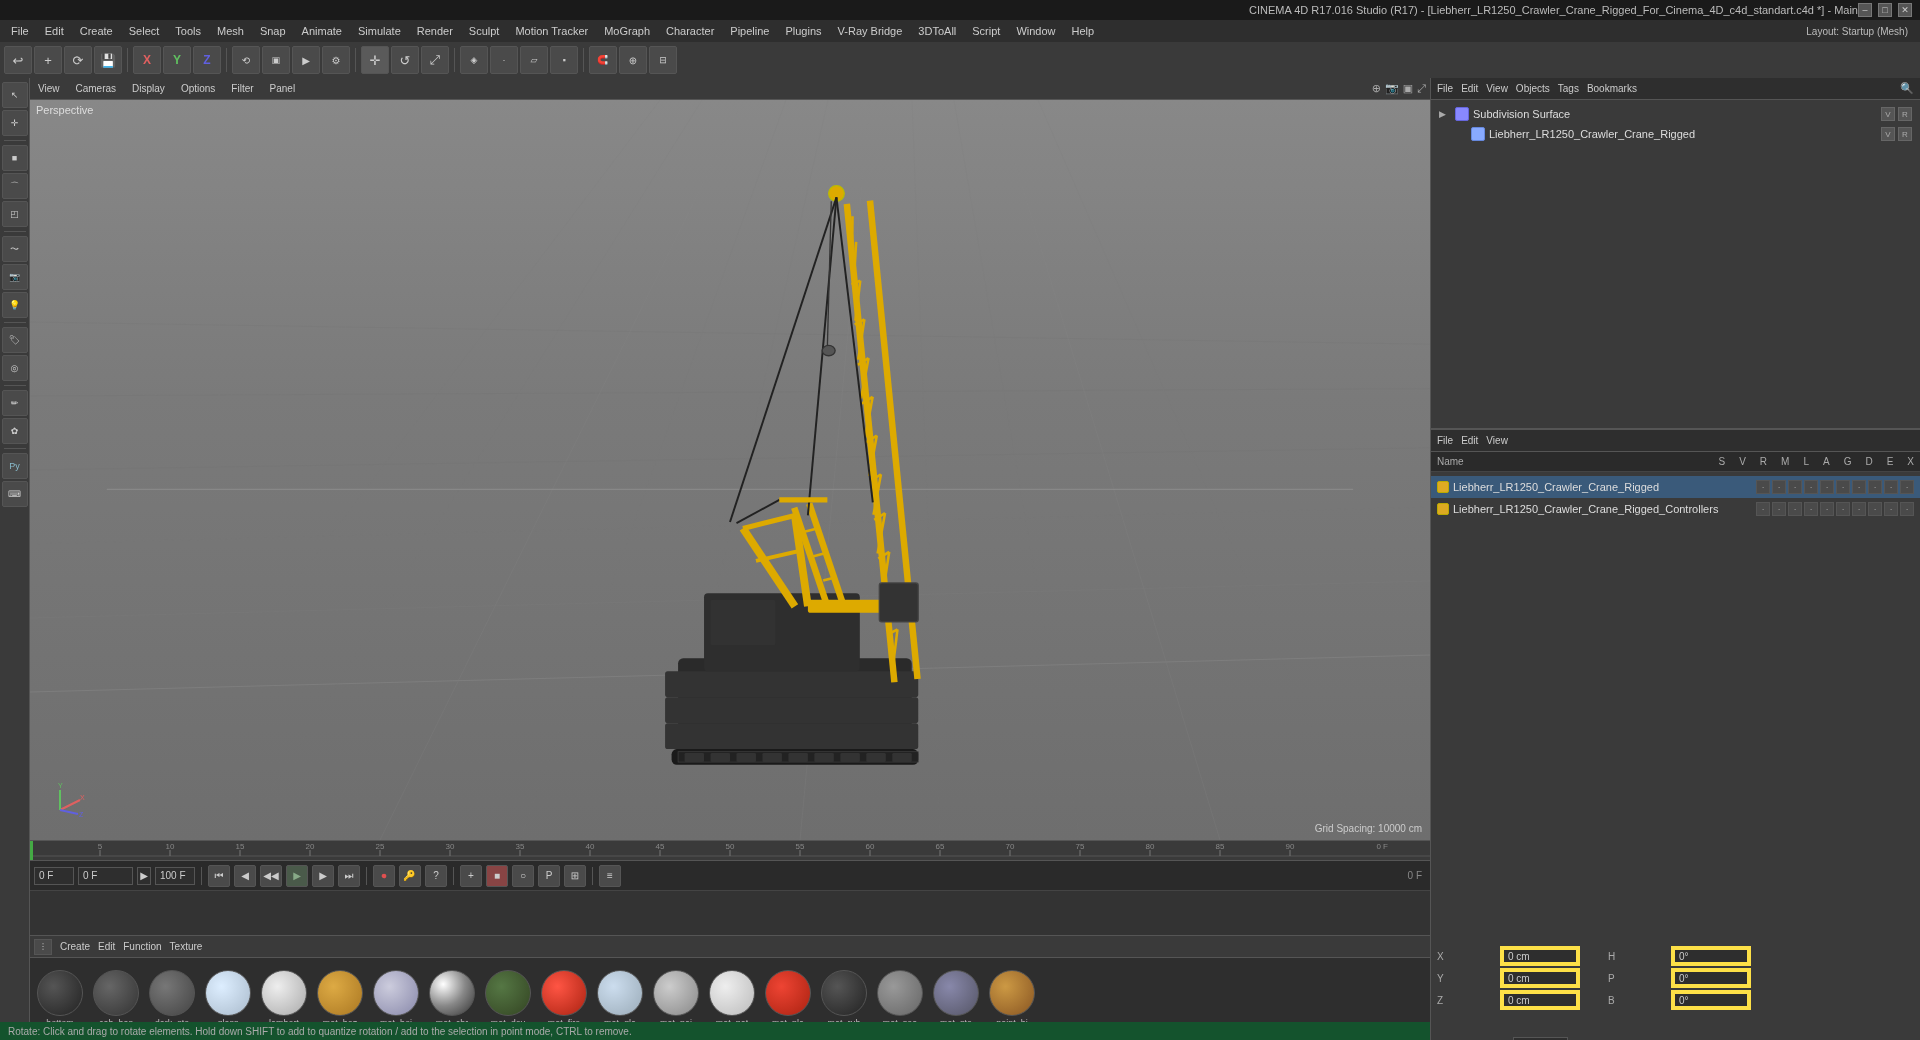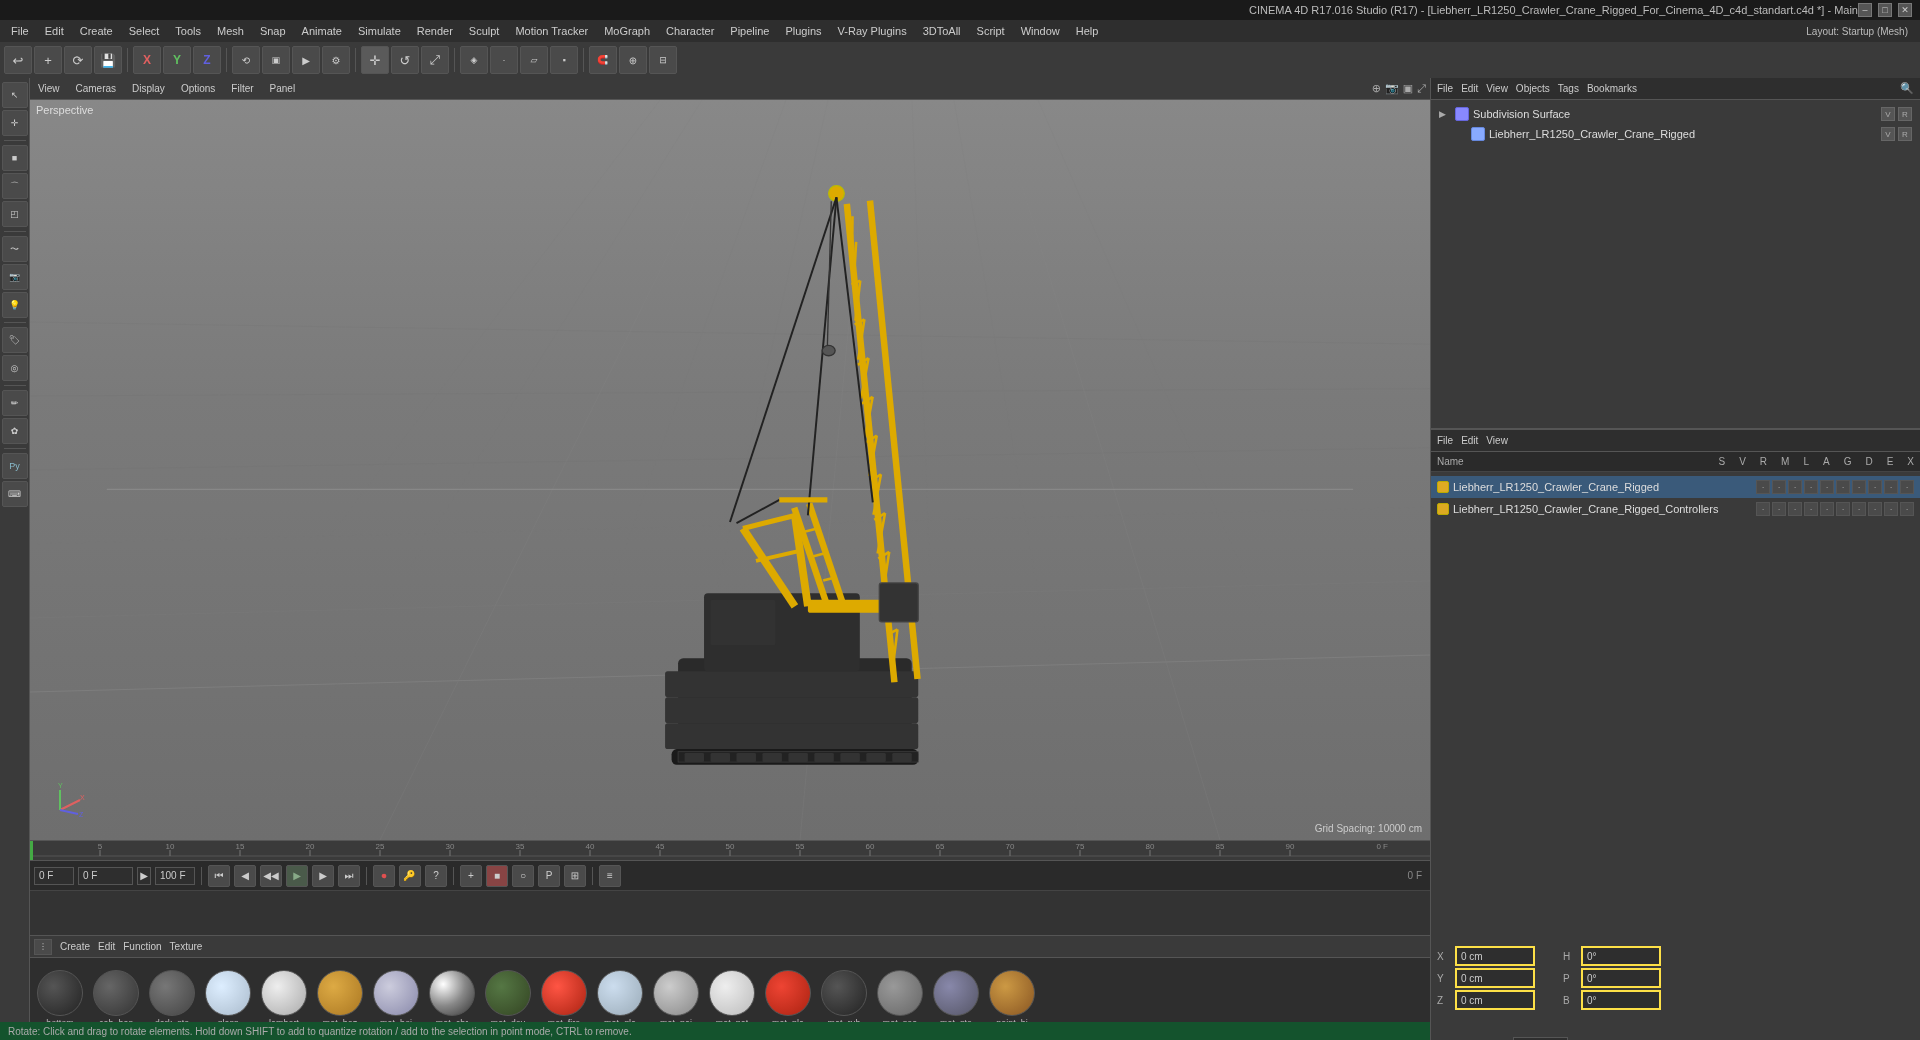--- a/index.html
+++ b/index.html
@@ -377,24 +377,24 @@
     }
     .attr-coord-row {
       display: flex;
       align-items: center;
       height: 20px;
       gap: 4px;
     }
     .coord-label { width: 14px; font-size: 10px; color: #aaa; }
     .coord-field {
       background: #2e2e2e;
-      border: 2px solid #fde047;
+      border: 4px solid #fde047;
       height: 20px; width: 80px;
       display: flex; align-items: center; padding: 0 4px;
-      font-size: 10px; color: #ccc;
+      font-size: 10px; color: #ccc; margin-left: 45px;
     }
     .coord-sep { width: 20px; }
     .coord-label2 { width: 14px; font-size: 10px; color: #aaa; }
     .apply-btn {
       background: #4a6a4a;
       border: 1px solid #5a7a5a;
       color: #ccc;
       font-size: 11px;
       padding: 3px 20px;
       cursor: pointer;
@@ -452,21 +452,21 @@
   <span class="menu-item">Snap</span>
   <span class="menu-item">Animate</span>
   <span class="menu-item">Simulate</span>
   <span class="menu-item">Render</span>
   <span class="menu-item">Sculpt</span>
   <span class="menu-item">Motion Tracker</span>
   <span class="menu-item">MoGraph</span>
   <span class="menu-item">Character</span>
   <span class="menu-item">Pipeline</span>
   <span class="menu-item">Plugins</span>
-  <span class="menu-item">V-Ray Plugins</span>
+  <span class="menu-item">V-Ray Bridge</span>
   <span class="menu-item">3DToAll</span>
   <span class="menu-item">Script</span>
   <span class="menu-item">Window</span>
   <span class="menu-item">Help</span>
   <span class="layout-label">Layout: Startup (Mesh)</span>
 </div>
 
 <div id="main-toolbar">
   <div class="tb-btn" title="Undo">↩</div>
   <div class="tb-btn" title="New">+</div>

